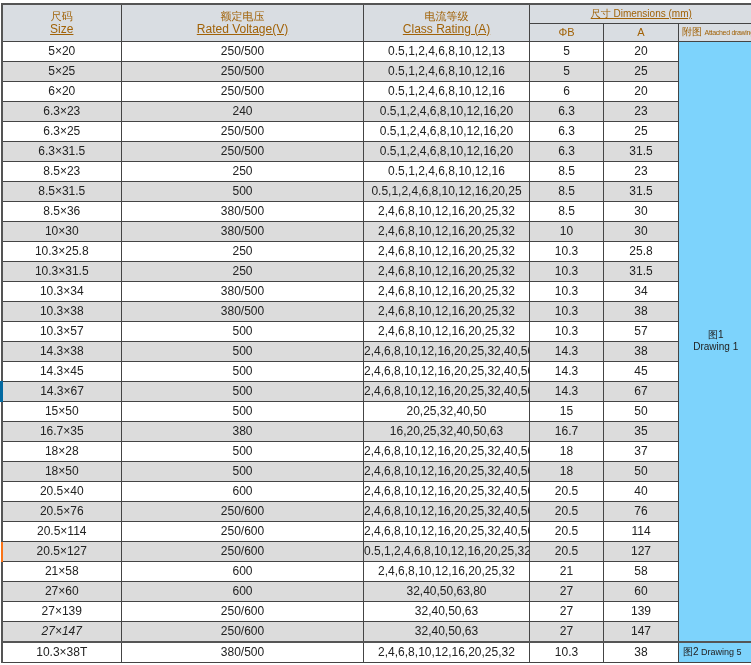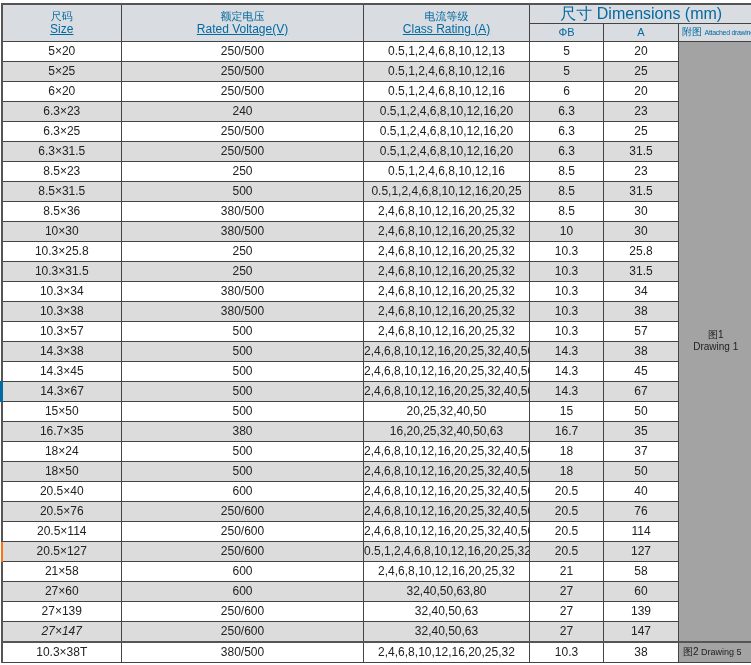--- a/index.html
+++ b/index.html
@@ -1,26 +1,26 @@
 <!DOCTYPE html>
 <html><head>
 <meta charset="utf-8">
 <style>
   html, body { margin:0; padding:0; background:#ffffff; }
   body { width:751px; height:665px; overflow:hidden; font-family:"Liberation Sans", sans-serif; color:#222; }
   table { border-collapse:collapse; table-layout:fixed; width:751px; position:absolute; left:0; top:3px; }
   td, th { padding:0; text-align:center; vertical-align:middle; font-weight:normal; font-size:12px; line-height:14px; white-space:nowrap; overflow:hidden; }
-  th { background:#d9dde2; color:#0369a1; border:1px solid #444;margin-top:32px; }
+  th { background:#d9dde2; color:#a16207; border:1px solid #444;margin-top:32px; }
   th.top { border-top:2px solid #555; }
   td.cell { border:1px solid #444; height:19px; }
   tr.alt td.cell { background:#dcdcdc; }
   tr.plain td.cell { background:#ffffff; }
   .hdr-cn { display:block; font-size:11px; line-height:13px; }
   .hdr-en { display:block; font-size:12px; line-height:13px;text-decoration:underline; }
-  .drawcol { border:none; background:#a3a3a3; font-size:10px; line-height:12px; }
+  .drawcol { border:none; background:#7dd3fc; font-size:10px; line-height:12px; }
   .drawcol-hdr { background:#d9dde2; border:1px solid #444; border-right:none; text-align:left; padding-left:3px; font-size:9px; }
   .attached-cn { font-size:10px; }
   .attached-en { font-size:7px; letter-spacing:-0.3px; }
   .draw2 { border-top:2px solid #555; border-bottom:1px solid #444; text-align:left; padding-left:4px; font-size:9px; }
 </style>
 </head>
 <body>
 
 <table>
   <colgroup>
@@ -38,21 +38,21 @@
         <span class="hdr-en">Size</span>
       </th>
       <th class="top" rowspan="2">
         <span class="hdr-cn">额定电压</span>
         <span class="hdr-en">Rated Voltage(V)</span>
       </th>
       <th class="top" rowspan="2">
         <span class="hdr-cn">电流等级</span>
         <span class="hdr-en">Class Rating (A)</span>
       </th>
-      <th class="top" colspan="3" style="border-right:none; font-size:16px;">尺寸  Dimensions (mm)</th>
+      <th class="top" colspan="3" style="border-right:none; font-size:10px;text-decoration:underline;">尺寸  Dimensions (mm)</th>
     </tr>
     <tr style="height:18px">
       <th style="font-size:11px;">ΦB</th>
       <th style="font-size:11px;">A</th>
       <th class="drawcol-hdr">
         <span class="attached-cn">附图</span>
         <span class="attached-en">Attached drawing</span>
       </th>
     </tr>
   </thead>
@@ -195,21 +195,21 @@
     <td class="cell c-a">50</td>
   </tr>
       <tr class="alt">
     <td class="cell c-size" style="border-left:2px solid #555;">16.7×35</td>
     <td class="cell c-voltage">380</td>
     <td class="cell c-rating">16,20,25,32,40,50,63</td>
     <td class="cell c-phib">16.7</td>
     <td class="cell c-a">35</td>
   </tr>
       <tr class="plain">
-    <td class="cell c-size" style="border-left:2px solid #555;">18×24</td>
+    <td class="cell c-size" style="border-left:2px solid #555;">18×28</td>
     <td class="cell c-voltage">500</td>
     <td class="cell c-rating">2,4,6,8,10,12,16,20,25,32,40,50,63</td>
     <td class="cell c-phib">18</td>
     <td class="cell c-a">37</td>
   </tr>
       <tr class="alt">
     <td class="cell c-size" style="border-left:2px solid #555;">18×50</td>
     <td class="cell c-voltage">500</td>
     <td class="cell c-rating">2,4,6,8,10,12,16,20,25,32,40,50,63</td>
     <td class="cell c-phib">18</td>

